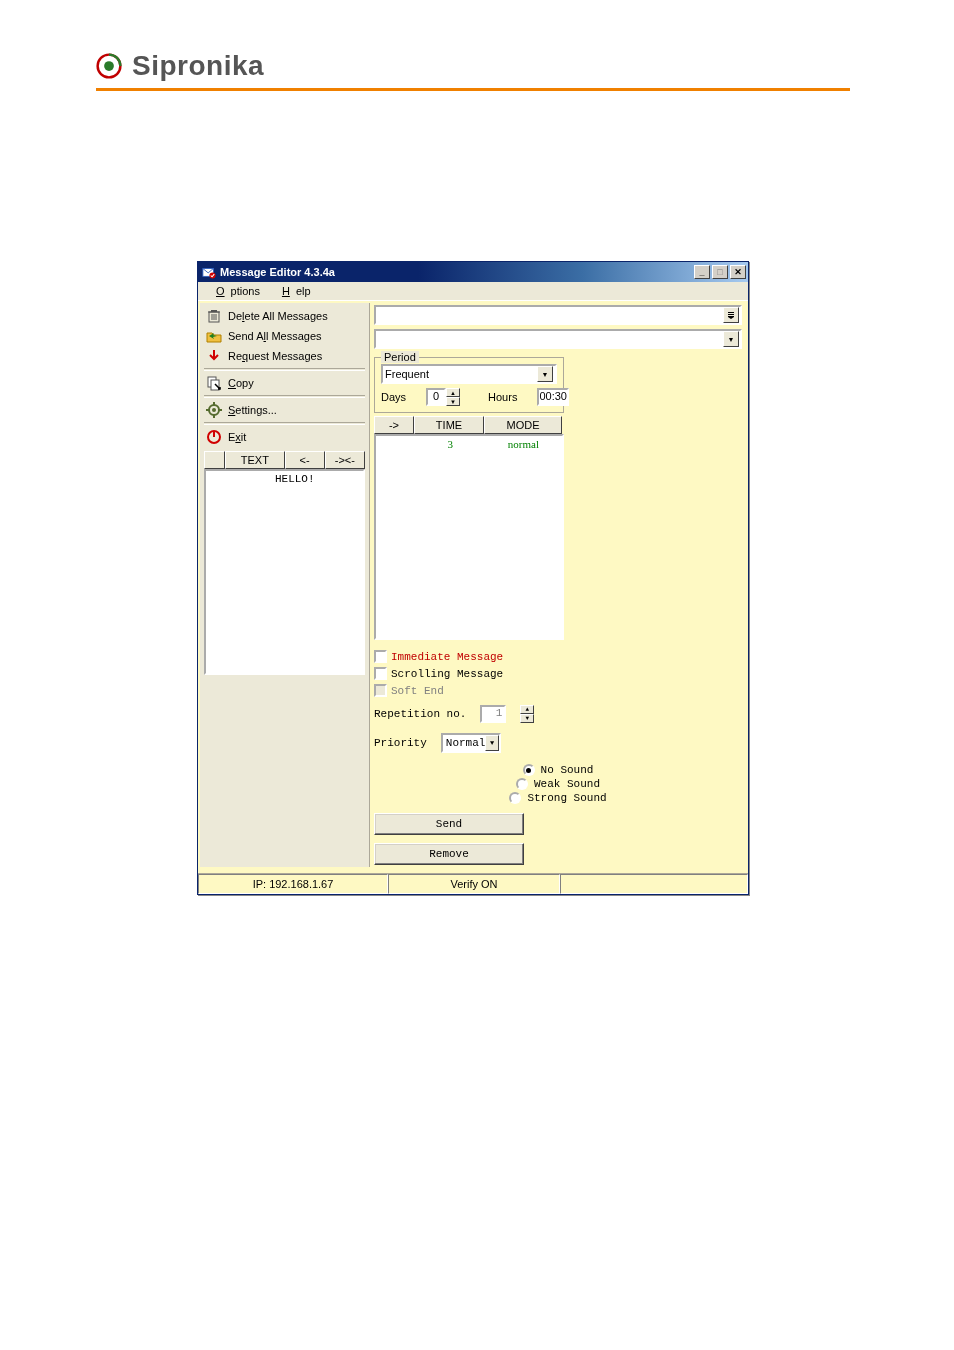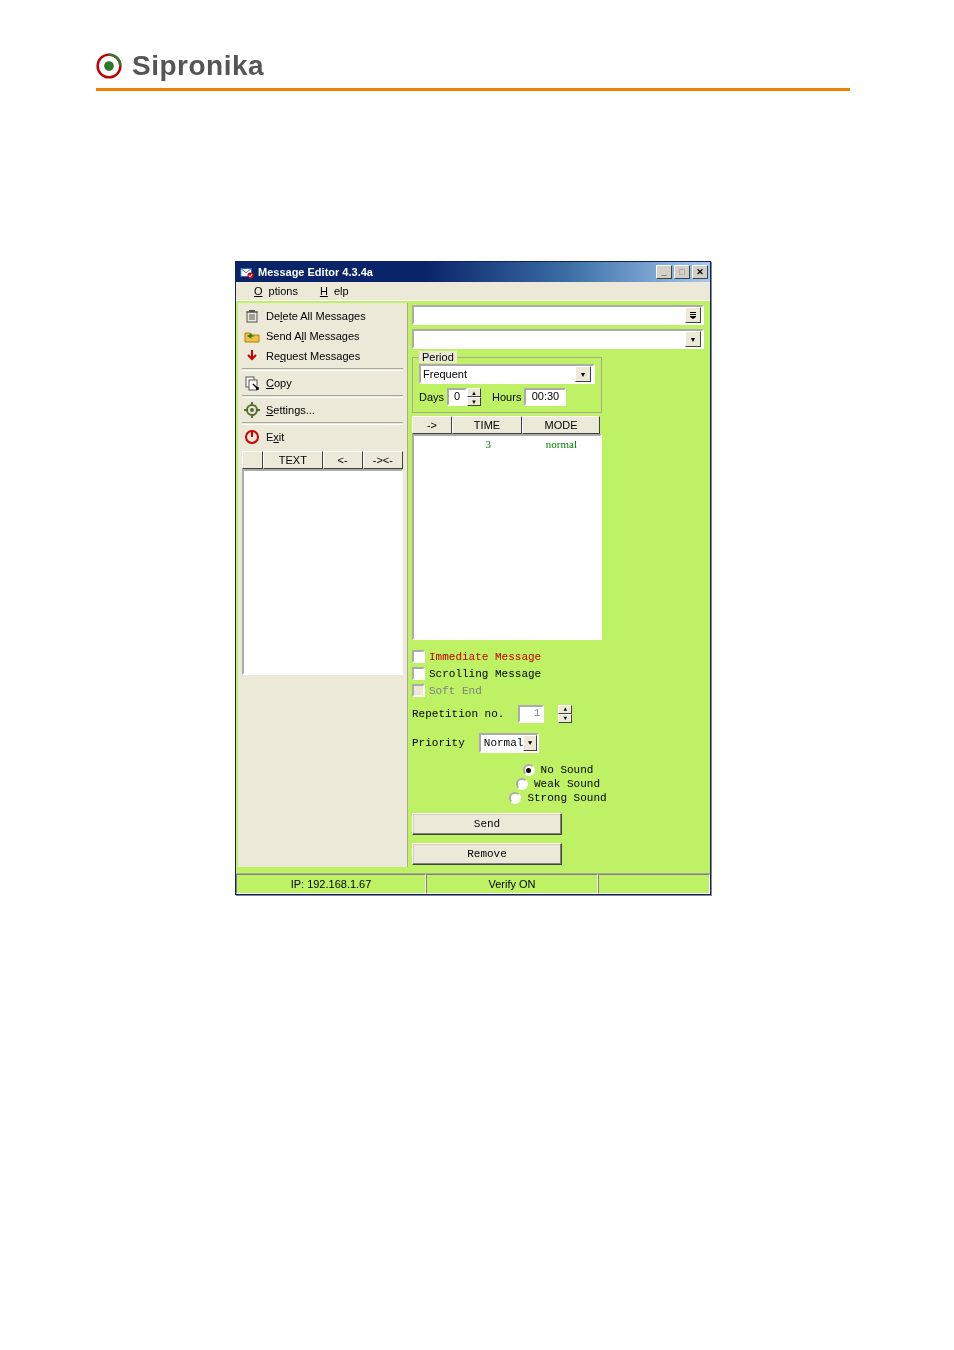--- a/index.html
+++ b/index.html
@@ -26,24 +26,24 @@
   }
   .brand-text {
     font-size: 28px;
     font-weight: bold;
     color: #555;
     letter-spacing: 0.5px;
     font-family: "Verdana","Tahoma",sans-serif;
   }
 
   .app-window {
-    width: 476px;
+    width: 552px;
     margin: 14px auto;
     border: 1px solid #0a246a;
-    background: #bef264;
+    background: #fef9c3;
     box-shadow: 1px 1px 0 #888;
   }
   .titlebar {
     height: 20px;
     background: linear-gradient(to right,#0a246a 40%,#3b6ea5 70%,#a6caf0);
     color: #fff;
     display: flex;
     align-items: center;
     padding: 0 2px 0 4px;
     font-weight: bold;
@@ -109,21 +109,21 @@
     margin-top:4px;
   }
   .period-group .legend {
     position:absolute;top:-7px;left:6px;background:#ece9d8;padding:0 3px;font-size:11px;
   }
   .sel {
     width:100%;height:20px;border:2px inset #fff;background:#fff;display:flex;align-items:center;
     padding:0 2px;justify-content:space-between;margin-bottom:4px;
   }
   .sel .combo-btn { }
-  .dh-row { display:flex;align-items:center;gap:3px;font-size:11px; }
+  .dh-row { display:flex;align-items:center;gap:20px;font-size:11px; }
   .spin {
     display:flex;align-items:center;
   }
   .spin-input {
     width:20px;height:18px;border:2px inset #fff;background:#fff;text-align:center;font-size:11px;
   }
   .spin-btns { display:flex;flex-direction:column; }
   .spin-btn {
     width:14px;height:9px;background:#ece9d8;border:1px solid #fff;border-right-color:#404040;border-bottom-color:#404040;font-size:6px;display:flex;align-items:center;justify-content:center;
   }
@@ -295,20 +295,21 @@
 
         <div style="height:4px"></div>
         <div class="tbl-head">
           <div class="th" style="width:22px"></div>
           <div class="th" style="width:62px">TEXT</div>
           <div class="th" style="width:42px">&lt;-</div>
           <div class="th" style="width:42px">-&gt;&lt;-</div>
         </div>
         <div class="tbl-body">
           <div class="cell" style="width:22px"></div>
+          <div class="cell" style="width:146px;text-align:center">HELLO!</div>
         </div>
       </div>
 
       <div class="right">
         <div class="combo-row">
           <div class="combo">
             <div class="combo-btn">
                 <svg width="8" height="8" viewBox="0 0 8 8">
                   <rect x="1" y="1" width="6" height="1" fill="#000"></rect>
                   <rect x="1" y="3" width="6" height="1" fill="#000"></rect>

